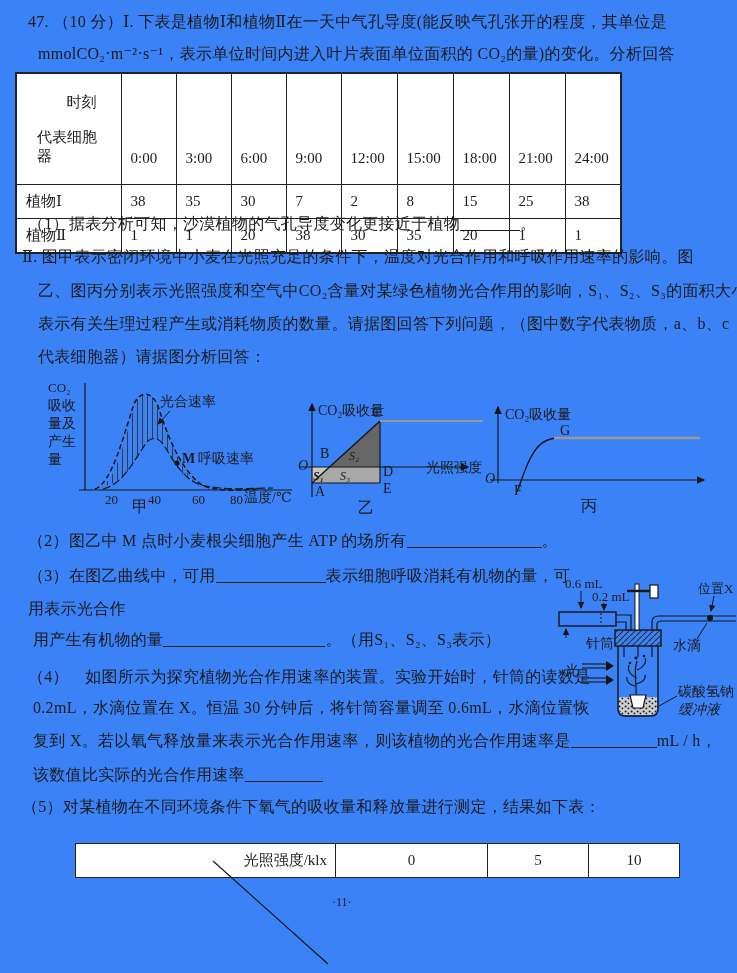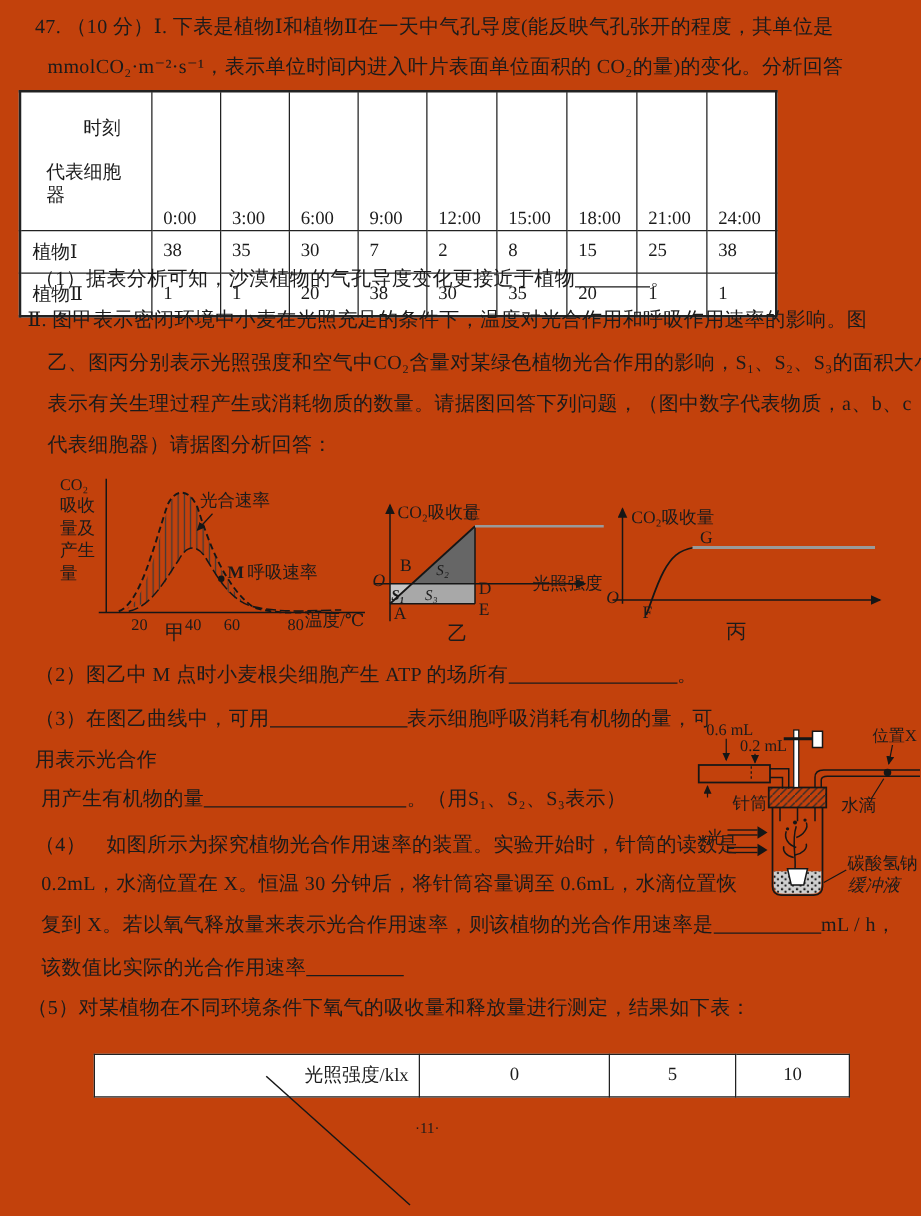--- a/index.html
+++ b/index.html
@@ -1,36 +1,36 @@
 <!DOCTYPE html>
 <html><head>
 <meta charset="utf-8">
 <style>
   html,body { margin:0; padding:0; background:#ffffff; }
   .page {
-    position:relative; width:737px; height:973px; background:#c2410c;
+    position:relative; width:737px; height:973px; background:#3b82f6;
     font-family:"Liberation Serif","DejaVu Serif",serif; color:#1b1b1b;
     overflow:hidden;
   }
   .ln { position:absolute; font-size:16px; line-height:20px; white-space:nowrap; letter-spacing:0.3px; z-index:4; }
   .blank { display:inline-block; border-bottom:1px solid #1b1b1b; height:15px; vertical-align:-2px; }
   .fl { position:absolute; font-size:14px; line-height:16px; white-space:nowrap; z-index:4; }
   .sm { font-size:13px; }
   .xs { font-size:12px; }
   .it { font-style:italic; }
   .bd { font-weight:bold; }
 
   table { position:absolute; border-collapse:collapse; table-layout:fixed; background:#fff; z-index:2; }
   td { border:1px solid #222; font-size:15px; overflow:hidden; }
   .t1 { left:15px; top:72px; width:605px; border:2px solid #222; }
   .t1 td { padding:0 0 0 9px; }
   .t1 .corner { padding:12px; }
   .corner-top  { text-align:right; padding:7px 12px 0 0; }
   .corner-bot  { text-align:left;  padding:16px 0 6px 8px; }
-  .t1 .time { vertical-align:bottom; padding-bottom:0; }
+  .t1 .time { vertical-align:bottom; padding-bottom:17px; }
   .t1 .r1 td, .t1 .r2 td { height:33px; vertical-align:middle; }
 
   .t2 { left:75px; top:843px; width:604px; border:1.5px solid #222; }
   .t2 td { height:31px; vertical-align:middle; }
   .t2 .hd { text-align:right; padding-right:8px; }
   .t2 .vc { text-align:center; padding:0; }
 
   svg.art { position:absolute; left:0; top:0; z-index:3; pointer-events:none; }
 </style>
 </head>
@@ -107,21 +107,21 @@
   <div class="fl sm" style="left:48px; top:380px;">CO₂</div>
   <div class="fl" style="left:48px; top:398px;">吸收</div>
   <div class="fl" style="left:48px; top:416px;">量及</div>
   <div class="fl" style="left:48px; top:434px;">产生</div>
   <div class="fl" style="left:48px; top:452px;">量</div>
   <div class="fl" style="left:160px; top:394px;">光合速率</div>
   <div class="fl bd" style="left:182px; top:451px;">M</div>
   <div class="fl" style="left:198px; top:451px;">呼吸速率</div>
   <div class="fl sm" style="left:105px; top:492px;">20</div>
   <div class="fl sm" style="left:148px; top:492px;">40</div>
-  <div class="fl sm" style="left:179px; top:492px;">60</div>
+  <div class="fl sm" style="left:192px; top:492px;">60</div>
   <div class="fl sm" style="left:230px; top:492px;">80</div>
   <div class="fl" style="left:244px; top:490px;">温度/℃</div>
   <div class="fl" style="left:132px; top:499px; font-size:16px;">甲</div>
 
   <div class="fl" style="left:318px; top:403px;">CO₂吸收量</div>
   <div class="fl it" style="left:298px; top:458px;">O</div>
   <div class="fl" style="left:320px; top:446px;">B</div>
   <div class="fl" style="left:372px; top:405px;">C</div>
   <div class="fl" style="left:315px; top:484px;">A</div>
   <div class="fl" style="left:383px; top:464px;">D</div>

